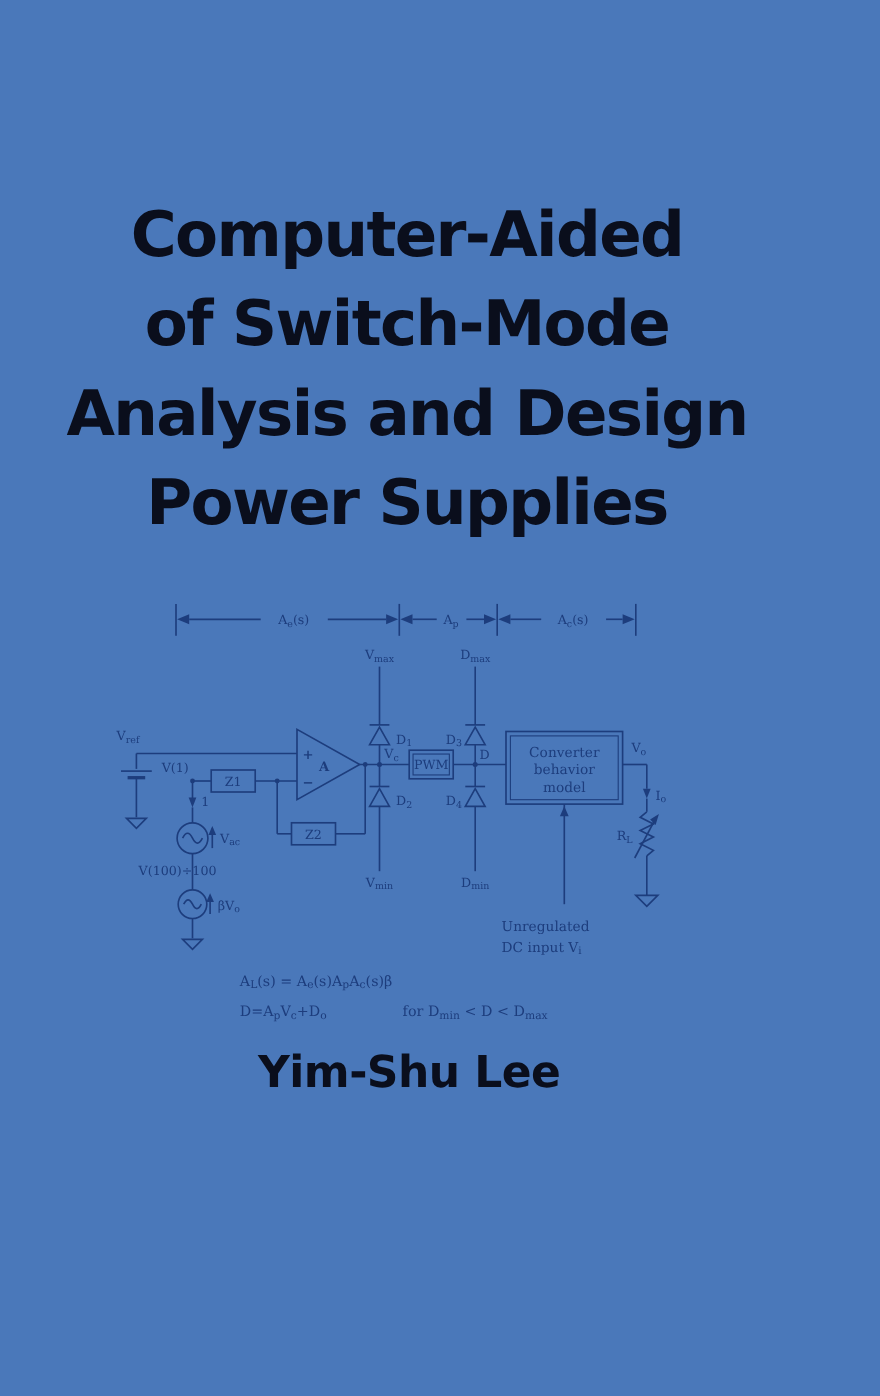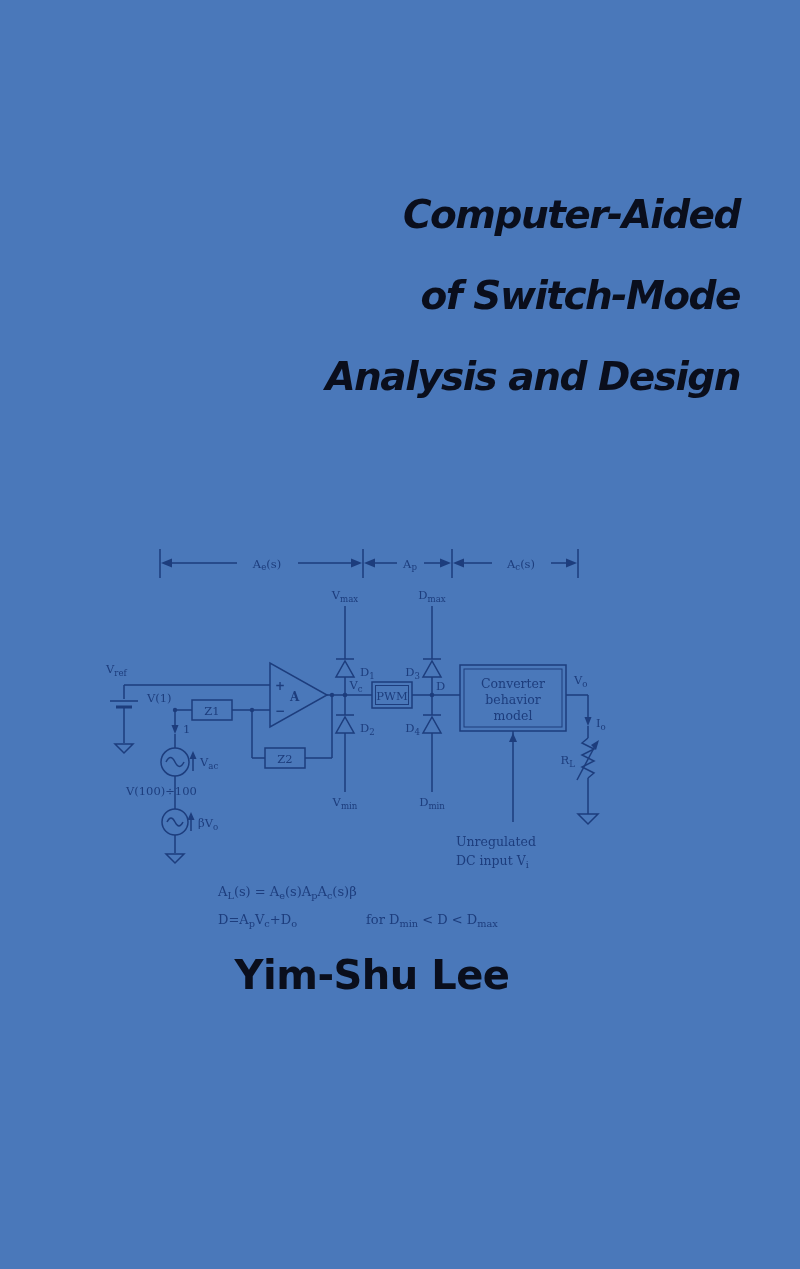--- a/index.html
+++ b/index.html
@@ -5,27 +5,26 @@
   html,body{margin:0;padding:0;}
   body{
     width:800px;height:1269px;
     background:var(--background,#4a78ba);
     font-family:"DejaVu Sans",sans-serif;
     position:relative;overflow:hidden;
   }
   .cover{position:absolute;inset:0;}
   .title-block{
     position:absolute;left:0;right:60px;top:174px;
-    text-align:right;
+    text-align:center;
     color:var(--title_text,#0a0e1c);
     font-weight:800;
-    font-size:39px;
+    font-size:57px;
     line-height:81px;
     letter-spacing:-1.5px;
-    font-style:italic;
   }
   .author{
     position:absolute;left:16px;right:72px;top:952px;
     text-align:center;
     color:var(--title_text,#0a0e1c);
     font-weight:800;
     font-size:40px;
     letter-spacing:-0.5px;
   }
   svg.diagram{position:absolute;left:0;top:0;}
@@ -46,20 +45,21 @@
 </style>
 </head>
 <body>
 
 <div class="cover">
 
   <div class="title-block">
     <div>Computer-Aided</div>
     <div>of Switch-Mode</div>
     <div>Analysis and Design</div>
+    <div>Power Supplies</div>
   </div>
 
   <svg class="diagram" width="800" height="1269" viewBox="0 0 800 1269">
 
     <g>
       <line x1="160" y1="549" x2="160" y2="578"></line>
       <line x1="363" y1="549" x2="363" y2="578"></line>
       <line x1="452" y1="549" x2="452" y2="578"></line>
       <line x1="578" y1="549" x2="578" y2="578"></line>
 

